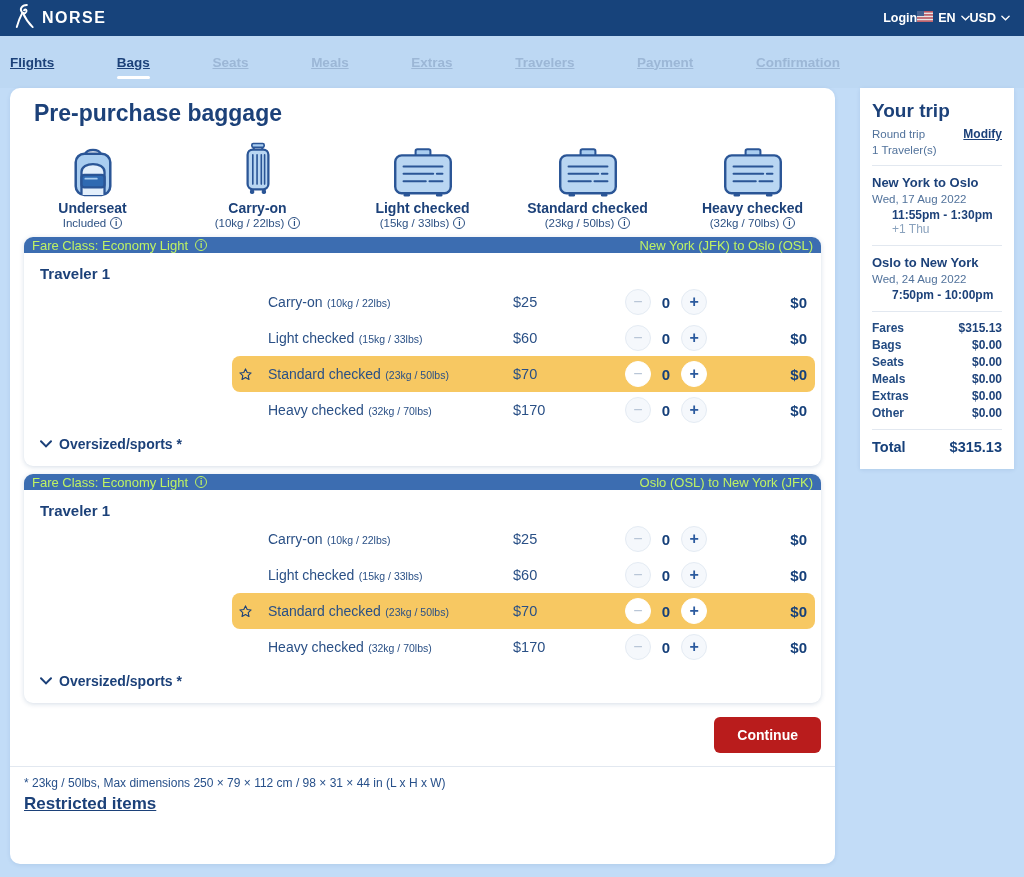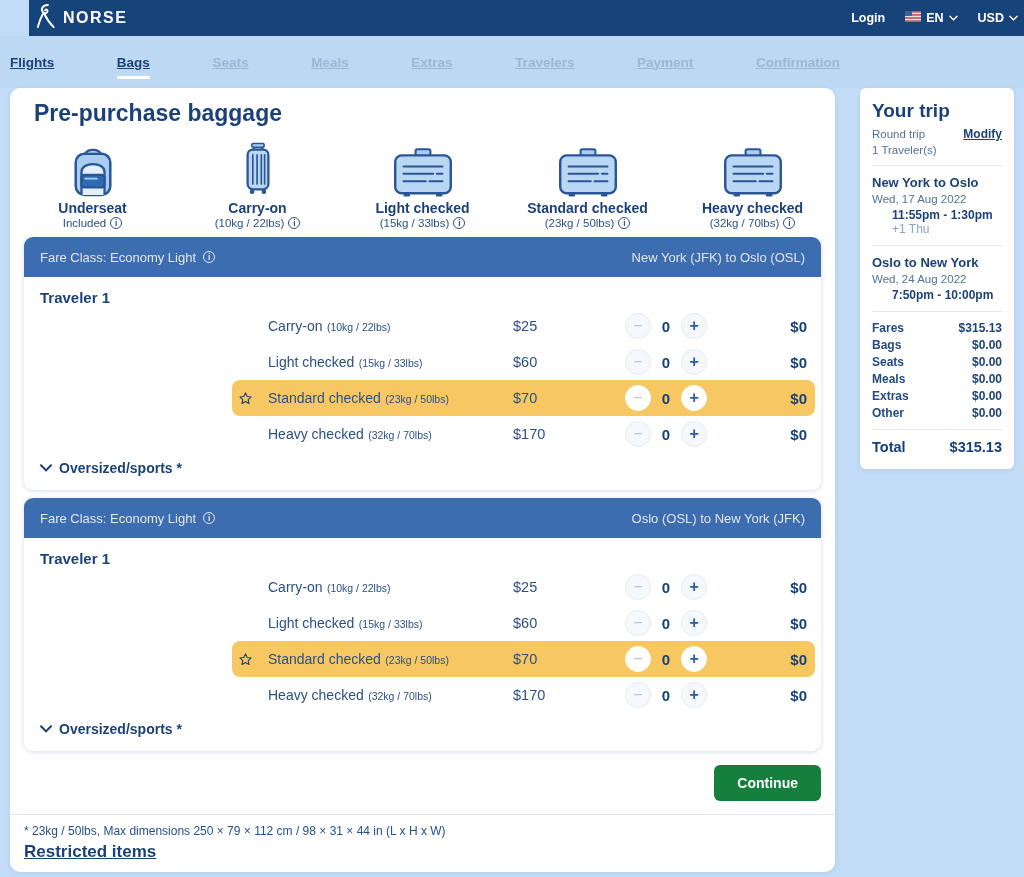--- a/index.html
+++ b/index.html
@@ -9,26 +9,25 @@
     background:#c2dcf7;
     position:relative;
     overflow:hidden;
     color:#1c4179;
   }
   
   .navbar {
     position:absolute; top:0; left:0; right:0; height:36px;
     background:#17437b;
     display:flex; align-items:center; justify-content:space-between;
-    padding:0 6px;
-    margin-left:29px;
+    padding:0 14px;
   }
   .brand { display:flex; align-items:center; gap:7px; cursor:pointer; }
   .brand-name { color:#fff; font-weight:800; font-size:16px; letter-spacing:1.5px; }
-  .nav-right { display:flex; align-items:flex-start; gap:20px; }
+  .nav-right { display:flex; align-items:flex-start; }
   .nav-item { display:flex; align-items:center; gap:5px; color:#fff; font-size:12.5px; font-weight:700; cursor:pointer; }
   .chev-sm { width:9px; height:6px; }
   
   .tabbar {
     position:absolute; top:36px; left:0; right:0; height:52px;
     background:#bdd8f3; display:flex; align-items:center;
   }
   .tabs { display:flex; justify-content:space-between; width:840px; padding-left:10px; }
   .tab { font-size:13.5px; font-weight:700; color:#9cb7d6; position:relative; cursor:pointer; white-space:nowrap;text-decoration:underline; }
   .tab.done, .tab.active { color:#1c4179; }
@@ -47,22 +46,22 @@
   .bag-icon-wrap { height:56px; display:flex; align-items:flex-end; justify-content:center; }
   .bag-name { font-size:14px; font-weight:800; color:#1c4179; margin-top:3px; }
   .bag-detail { font-size:11.5px; color:#2d5183; display:flex; align-items:center; gap:4px; margin-top:1px; }
   .info-i {
     display:inline-flex; width:12px; height:12px; border:1.2px solid currentColor; border-radius:50%;
     align-items:center; justify-content:center; font-size:8.5px; font-weight:700; line-height:1; cursor:pointer;
   }
   
   .fare-section { margin:8px 14px 0; border-radius:9px; box-shadow:0 1px 5px rgba(23,67,123,0.18); background:#fff; overflow:hidden; }
   .fare-header {
-    background:#3c6db1; color:#e5e5e5; height:40px;
-    display:flex; align-items:center; justify-content:space-between; padding:0 16px; font-size:13px;
+    background:#3c6db1; color:#bef264; height:16px;
+    display:flex; align-items:center; justify-content:space-between; padding:0 8px; font-size:13px;
   }
   .fare-left { display:flex; align-items:center; gap:7px; }
   .traveler { font-size:15px; font-weight:800; color:#1c4179; padding:12px 0 2px 16px; }
   .bag-rows { margin-left:208px; margin-right:6px; }
   .bag-row { display:grid; grid-template-columns:30px 1fr 92px 122px 80px; align-items:center; height:36px; border-radius:8px; padding:0 8px 0 6px; }
   .bag-row.highlight { background:#f7c862; height:36px; }
   .row-star { display:flex; align-items:center; }
   .row-label { font-size:14px; color:#2a5086; }
   .row-detail { font-size:10.5px; color:#2a5086; }
   .row-price { font-size:14.5px; color:#2a5086; }
@@ -78,30 +77,30 @@
   .qty { font-size:15px; font-weight:800; color:#16407a; }
   .row-total { font-size:15px; font-weight:800; color:#16407a; text-align:right; }
   .oversized { display:flex; align-items:center; gap:7px; padding:8px 0 14px 16px; font-size:14px; font-weight:800; color:#1c4179; cursor:pointer; }
   
   .toggle-row { display:flex; align-items:center; gap:10px; margin:14px 14px 12px 20px; font-size:13.5px; color:#1c4179; }
   .toggle { width:34px; height:18px; border-radius:10px; background:#fff; border:1.5px solid #ccd7e4; position:relative; cursor:pointer; flex:0 0 auto; }
   .toggle-knob { position:absolute; left:2px; top:1.5px; width:12px; height:12px; border-radius:50%; background:#16407a; }
   
   .continue-row { display:flex; justify-content:flex-end; margin:14px 14px 0; }
   .continue-btn {
-    background:#15803d; color:#fff; font-weight:700; font-size:14px; border:none; border-radius:6px;
+    background:#b91c1c; color:#fff; font-weight:700; font-size:14px; border:none; border-radius:6px;
     padding:10px 23px; cursor:pointer; font-family:"Liberation Sans", sans-serif;
   }
   .footer-divider { border:none; border-top:1px solid #e2e8f0; margin-top:13px; }
   .footnote { padding:9px 14px 0; font-size:12px; color:#27508a; }
   .restricted { margin:4px 0 0 14px; font-size:17px; font-weight:800; color:#1c4179; text-decoration:underline; display:inline-block; cursor:pointer; }
   
   .sidebar {
     position:absolute; left:860px; top:88px; width:154px;
-    background:#fff; border-radius:6px; box-shadow:0 1px 4px rgba(23,67,123,0.10);
+    background:#fff; border-radius:0; box-shadow:0 1px 4px rgba(23,67,123,0.10);
     padding:12px 12px 14px;
   }
   .trip-title { font-size:19px; font-weight:800; color:#1c4179; }
   .trip-sub-row { display:flex; justify-content:space-between; align-items:center; margin-top:5px; }
   .muted { font-size:11.5px; color:#51729b; }
   .modify { font-size:12px; font-weight:700; color:#1c4179; text-decoration:underline; cursor:pointer; }
   .trav-count { margin-top:3px; }
   .sb-divider { border:none; border-top:1px solid #e2e8f0; margin:9px 0; }
   .leg-route { font-size:13px; font-weight:800; color:#1c4179; }
   .leg-date { font-size:11.5px; color:#51729b; margin-top:3px; }

